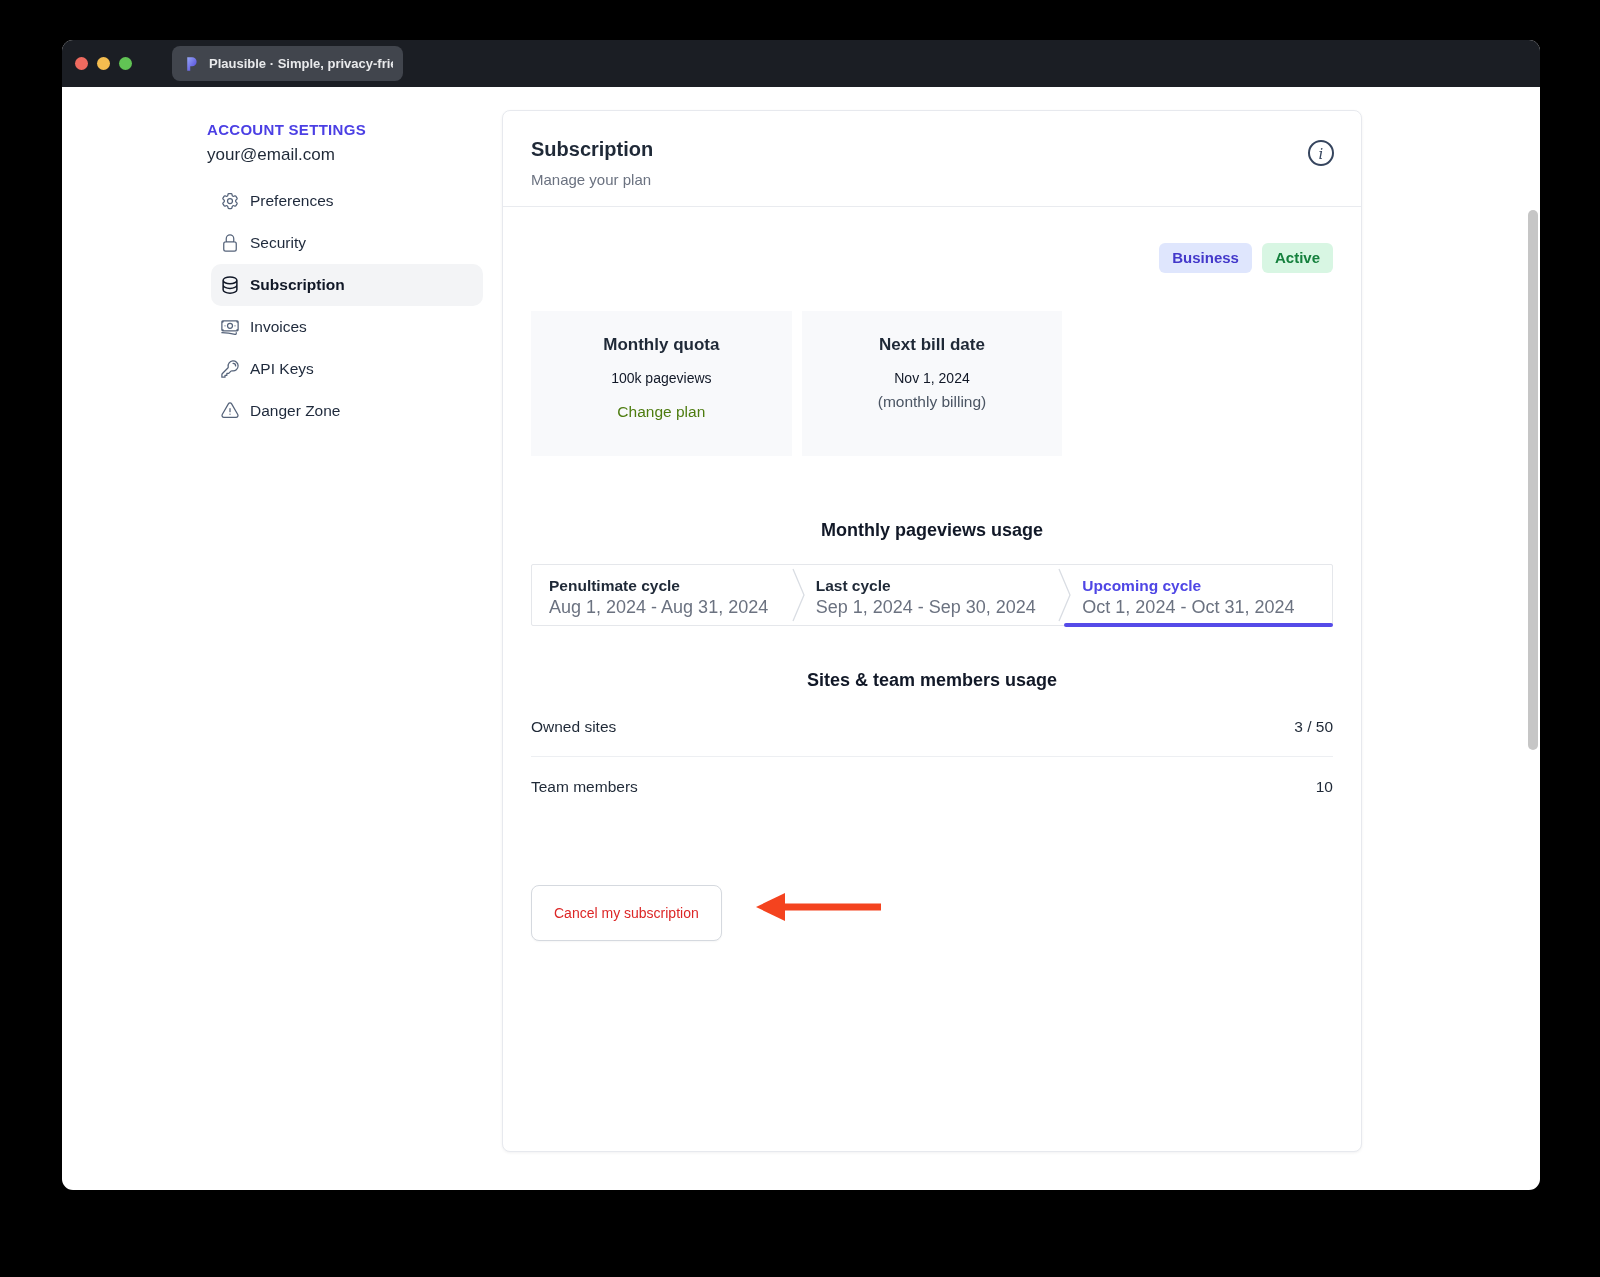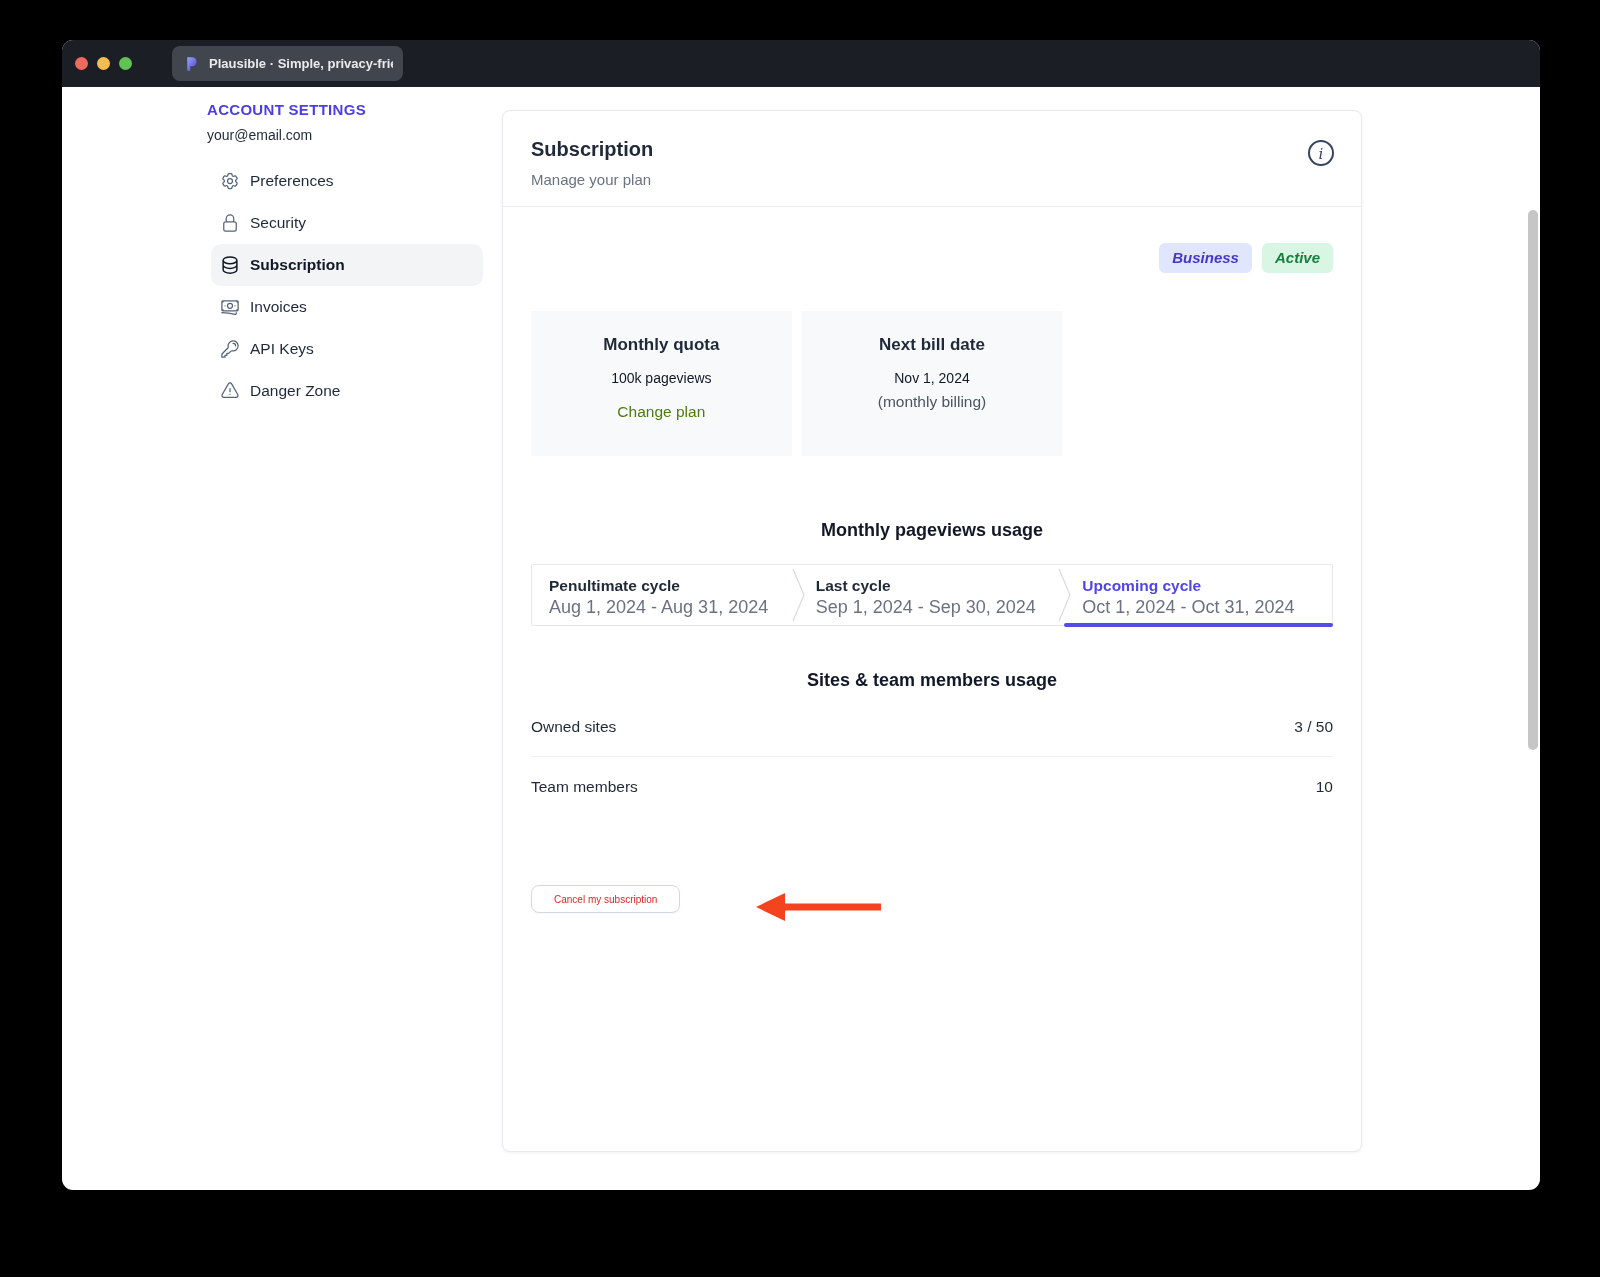--- a/index.html
+++ b/index.html
@@ -13,42 +13,42 @@
   .titlebar { height:47px; background:#1b1e24; position:relative; }
   .traffic { position:absolute; left:13px; top:17px; display:flex; gap:9px; }
   .tl { width:13px; height:13px; border-radius:50%; cursor:pointer; }
   .tl.red { background:#ee6a5f; } .tl.yellow { background:#f5bd4f; } .tl.green { background:#61c354; }
   .browser-tab { position:absolute; left:110px; top:6px; width:231px; height:35px;
                  background:#41454d; border-radius:8px; display:flex; align-items:center;
                  gap:9px; padding:0 10px; overflow:hidden; cursor:pointer; }
   .tab-title { color:#e9eaec; font-size:13px; font-weight:600; white-space:nowrap; overflow:hidden; }
 
   
-  .sidebar { position:absolute; left:145px; top:60px; width:282px; }
+  .sidebar { position:absolute; left:145px; top:80px; width:282px; }
   .sb-title { color:#4b3fe4; font-size:15px; font-weight:700; letter-spacing:.3px; line-height:19px; }
-  .sb-email { color:#1f2937; font-size:14px; margin-top:6px; line-height:20px; }
+  .sb-email { color:#1f2937; font-size:17px; margin-top:6px; line-height:20px; }
   .sb-nav { margin-top:15px; margin-left:4px; width:272px; }
   .nav-item { height:42px; display:flex; align-items:center; gap:10px; padding-left:9px;
               border-radius:10px; font-size:15.5px; color:#1e293b; cursor:pointer; }
   .nav-item.active { background:#f3f4f6; font-weight:700; color:#111827; }
   .nav-icon { width:20px; height:20px; color:#55637a; flex:0 0 20px; display:flex; }
   .nav-item.active .nav-icon { color:#111827; }
   .nav-icon svg { width:20px; height:20px; }
 
   
   .panel { position:absolute; left:440px; top:70px; width:860px; height:1042px;
            background:#fff; border:1px solid #e7e9ee; border-radius:8px;
            box-shadow:0 1px 3px rgba(16,24,40,.06); padding:24px 28px 0; }
   .panel-title { font-size:20px; font-weight:700; color:#1f2937; line-height:28px; }
   .panel-subtitle { margin-top:6px; font-size:15px; color:#6b7280; line-height:22px; }
   .info-btn { position:absolute; top:28px; right:26px; width:28px; height:28px; cursor:pointer; }
   .divider-full { margin:15px -28px 0; border-top:1px solid #e9ebef; }
 
   .badges-row { margin-top:36px; display:flex; justify-content:flex-end; gap:10px; height:30px; }
-  .badge { font-size:15px; font-weight:700; padding:5px 13px; border-radius:6px; line-height:20px;font-style:italic; }
+  .badge { font-size:15px; font-weight:700; padding:5px 13px; border-radius:6px; line-height:20px; }
   .badge-plan { background:#dfe6fd; color:#4338ca; }
   .badge-status { background:#d8f6e3; color:#15803d; }
 
   .stats { margin-top:38px; display:grid; grid-template-columns:1fr 1fr 1fr; gap:10px; }
   .stat-cell { background:#f8f9fb; height:145px; text-align:center; padding-top:23px; }
   .stat-title { font-size:17px; font-weight:700; color:#1f2937; line-height:22px; }
   .stat-value { margin-top:9px; font-size:14px; color:#111827; line-height:26px; }
   .stat-link { margin-top:10px; display:inline-block; font-size:15.5px; color:#4d7c0f; cursor:pointer; line-height:21px; }
   .stat-note { margin-top:10px; font-size:15.5px; color:#4b5563; line-height:21px; }
 
@@ -69,22 +69,22 @@
 
   .usage-table { margin-top:21px; }
   .sites-table { margin-top:5px; }
   .u-row { display:flex; justify-content:space-between; align-items:center; height:60px;
            font-size:15.5px; color:#1f2937; }
   .u-row.bordered { border-bottom:1px solid #edeff2; }
   .u-row .lbl.indent { padding-left:28px; }
   .u-row .val { color:#1f2937; }
 
   .cancel-row { margin-top:68px; position:relative; height:44px; }
-  .cancel-btn { height:28px; padding:0 22px; background:#fff; border:1px solid #d5d9df;
-                border-radius:8px; color:#dc2626; font-size:10px; font-family:inherit;
+  .cancel-btn { height:56px; padding:0 22px; background:#fff; border:1px solid #d5d9df;
+                border-radius:8px; color:#dc2626; font-size:14px; font-family:inherit;
                 cursor:pointer; box-shadow:0 1px 2px rgba(0,0,0,.04); }
   .annotation-arrow { position:absolute; left:222px; top:4px; }
 
   .scrollbar-thumb { position:absolute; left:1466px; top:170px; width:10px; height:540px;
                      background:#c6c6c6; border-radius:6px; cursor:pointer; }
 </style>
 </head>
 <body>
 
 <div class="window">

